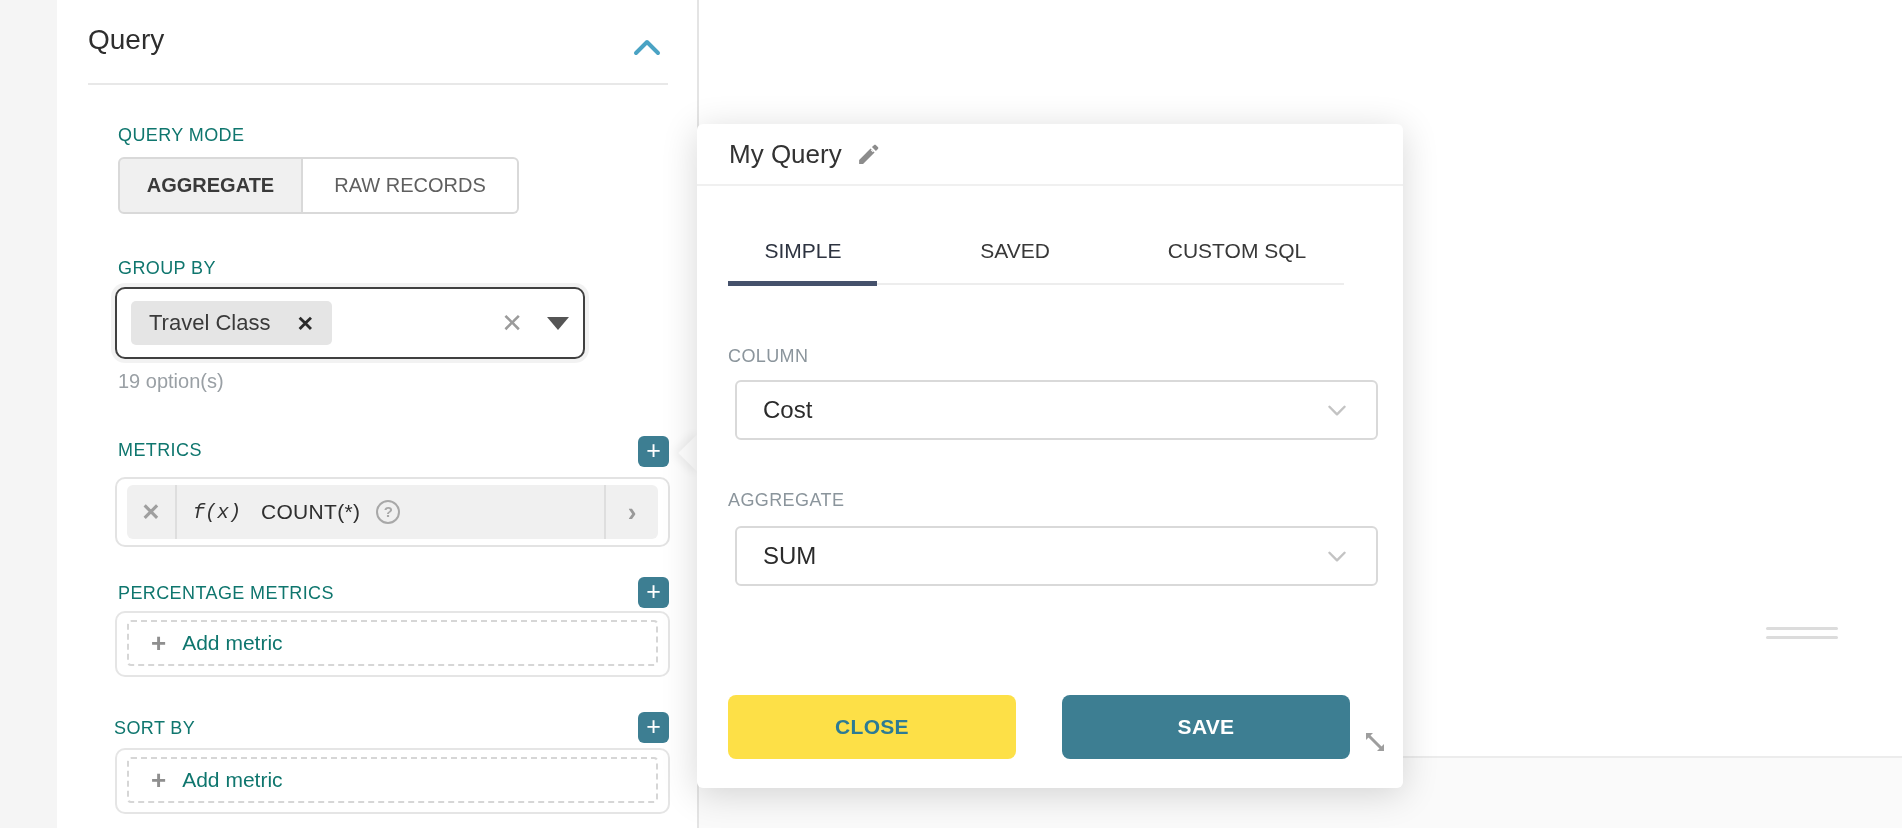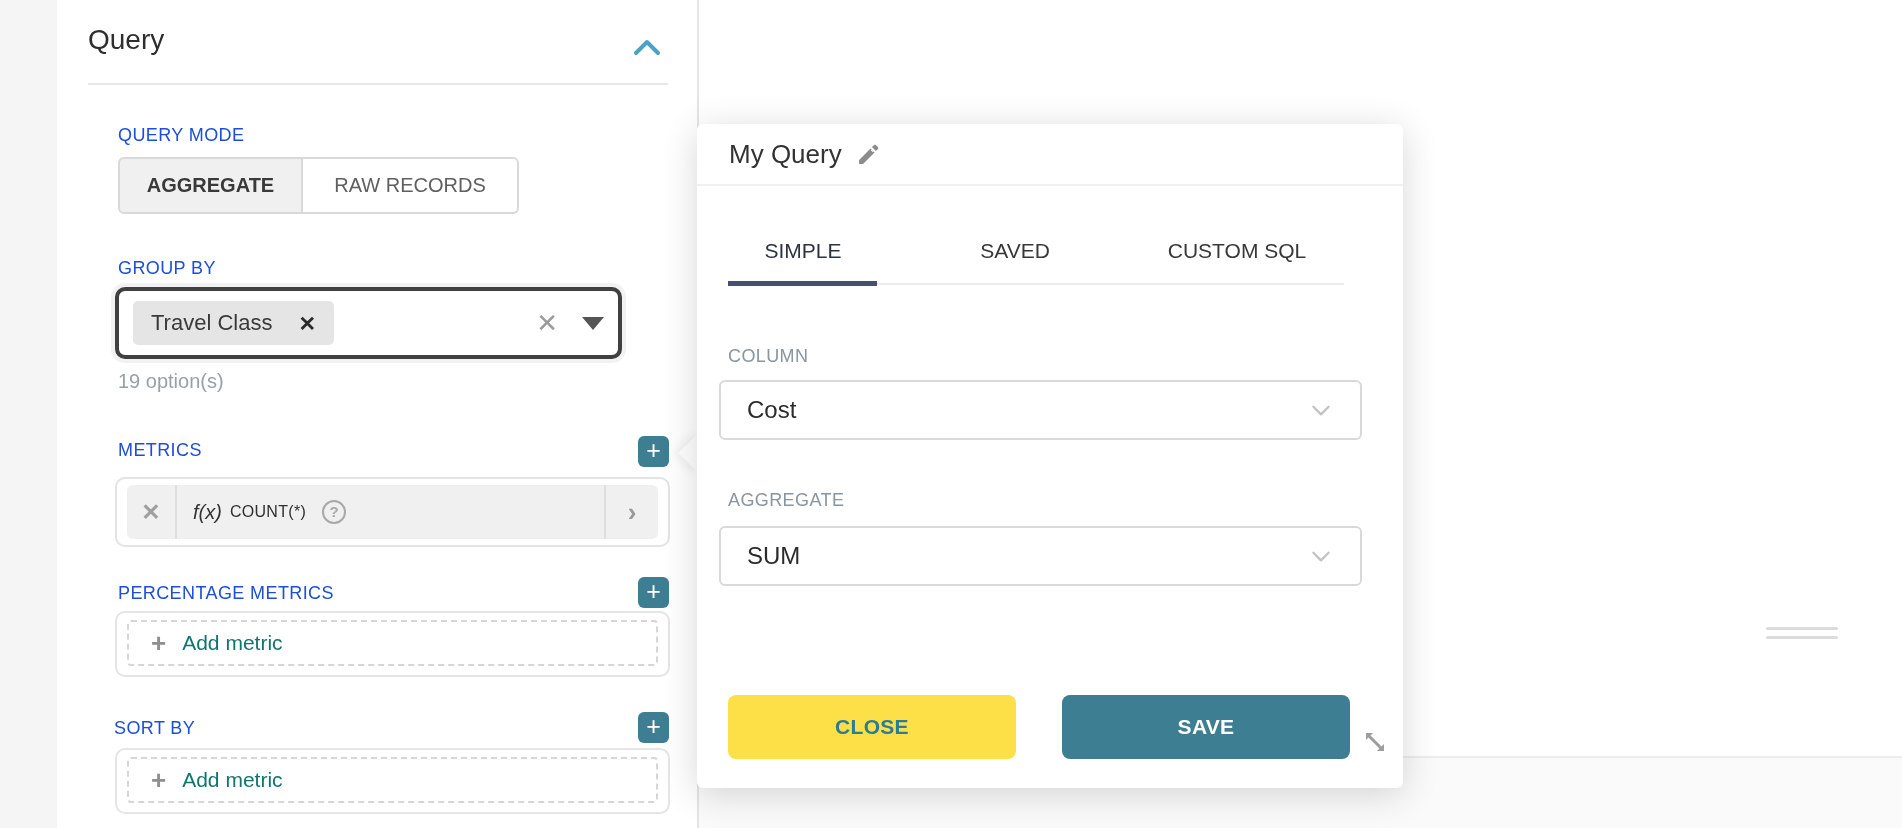--- a/index.html
+++ b/index.html
@@ -15,37 +15,37 @@
   .canvas-divider { position:absolute; left:699px; top:756px; width:1203px; height:2px; background:#ececec; }
   .canvas-footer  { position:absolute; left:699px; top:758px; width:1203px; height:70px; background:#fafafa; }
   .drag-handle { position:absolute; left:1766px; width:72px; height:3px; background:#dcdcdc; border-radius:2px; }
   .dh1 { top:627px; } .dh2 { top:636px; }
 
   
   .panel-title { position:absolute; left:88px; top:24px; font-size:28px; color:#2e2e2e; }
   .collapse-btn { position:absolute; left:630px; top:34px; width:34px; height:28px; cursor:pointer; }
   .panel-title-divider { position:absolute; left:88px; top:83px; width:580px; height:2px; background:#e8e8e8; }
 
-  .sec-label { position:absolute; font-size:18px; letter-spacing:.4px; color:#1d4ed8; }
+  .sec-label { position:absolute; font-size:18px; letter-spacing:.4px; color:#0f766e; }
 
   
   .mode-group { position:absolute; left:118px; top:157px; display:flex; }
   .mode-btn {
     height:57px; display:flex; align-items:center; justify-content:center;
     border:2px solid #d9d9d9; font-size:20px; cursor:pointer; background:#fff; color:#5f5f5f;
   }
   .mode-btn.active { background:#f0f0f0; color:#3a3a3a; font-weight:bold; border-radius:6px 0 0 6px; }
   .mode-btn.inactive { border-left:none; border-radius:0 6px 6px 0; }
   .mode-btn.active   { width:185px; }
   .mode-btn.inactive { width:216px; }
 
   
   .gb-select {
-    position:absolute; left:115px; top:287px; width:507px; height:72px;
-    background:#fff; border:4px solid #404040; border-radius:10px;
+    position:absolute; left:115px; top:287px; width:470px; height:72px;
+    background:#fff; border:2px solid #404040; border-radius:10px;
     box-shadow:0 0 0 4px rgba(0,0,0,0.05);
     display:flex; align-items:center; padding:0 14px; cursor:pointer;
   }
   .chip {
     background:#e5e5e5; border-radius:5px; padding:9px 18px;
     font-size:22px; color:#3a3a3a; display:flex; align-items:center; gap:26px;
   }
   .chip-x { font-weight:bold; font-size:21px; color:#2b2b2b; cursor:pointer; line-height:1; }
   .gb-right { margin-left:auto; display:flex; align-items:center; gap:24px; }
   .clear-x { font-size:26px; color:#9b9b9b; cursor:pointer; line-height:1; }
@@ -61,22 +61,22 @@
   
   .metric-box {
     position:absolute; left:115px; top:477px; width:555px; height:70px;
     border:2px solid #e3e3e3; border-radius:10px; background:#fff; padding:6px 10px;
   }
   .metric-row {
     height:54px; background:#f0f0f0; border-radius:6px; display:flex; align-items:center; cursor:pointer;
   }
   .metric-del { width:48px; text-align:center; font-size:23px; color:#9f9f9f; font-weight:bold; cursor:pointer; }
   .metric-sep { width:2px; height:54px; background:#dedede; }
-  .metric-fx { font-style:italic; font-family:Liberation Sans, sans-serif; font-size:20px; color:#333; margin:0 0 0 16px; }
-  .metric-name { font-size:16px; color:#2f2f2f; margin-left:8px; letter-spacing:.3px; }
+  .metric-fx { font-style:italic; font-family:Liberation Mono, monospace; font-size:20px; color:#333; margin:0 0 0 16px; }
+  .metric-name { font-size:21px; color:#2f2f2f; margin-left:20px; letter-spacing:.3px; }
   .metric-help {
     width:24px; height:24px; border:2px solid #a8a8a8; border-radius:50%; color:#a8a8a8;
     font-size:15px; line-height:20px; text-align:center; margin-left:16px; font-weight:bold;
   }
   .metric-spacer { flex:1; }
   .metric-open { width:52px; text-align:center; font-size:26px; color:#9a9a9a; font-weight:bold; cursor:pointer; }
 
   
   .add-box {
     position:absolute; left:115px; width:555px; height:66px;
@@ -105,21 +105,21 @@
   .pop-title { font-size:26px; color:#333; }
   .edit-ic { margin-left:14px; cursor:pointer; display:inline-flex; }
 
   .tab { position:absolute; transform:translateX(-50%); font-size:21px; color:#383838; cursor:pointer; top:115px; white-space:nowrap; }
   .tab.active { color:#2d3340; }
   .tabs-track { position:absolute; left:31px; top:159px; width:616px; height:2px; background:#ededed; }
   .tabs-ink   { position:absolute; left:31px; top:157px; width:149px; height:5px; background:#45516b; }
 
   .pop-label { position:absolute; left:31px; font-size:18px; letter-spacing:.4px; color:#8b959c; }
   .pop-select {
-    position:absolute; left:22px; width:643px; height:60px;
+    position:absolute; left:38px; width:643px; height:60px;
     border:2px solid #d9d9d9; border-radius:6px; background:#fff;
     display:flex; align-items:center; padding:0 26px; font-size:24px; color:#2b2b2b; cursor:pointer;
   }
   .pop-select .sel-caret { margin-left:auto; display:flex; }
 
   .pop-btn {
     position:absolute; top:571px; width:288px; height:64px; border:none; border-radius:8px;
     font-size:21px; font-weight:bold; letter-spacing:.3px;
     display:flex; align-items:center; justify-content:center; cursor:pointer;
     font-family:"Liberation Sans", sans-serif;

